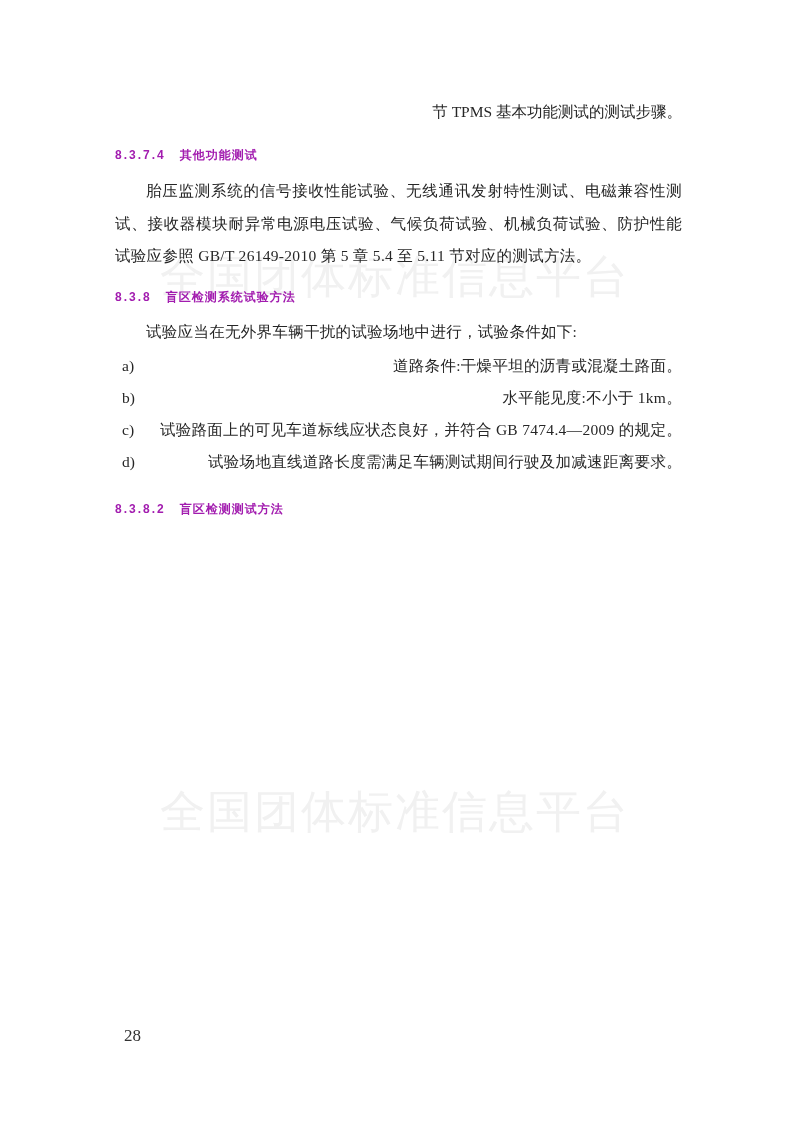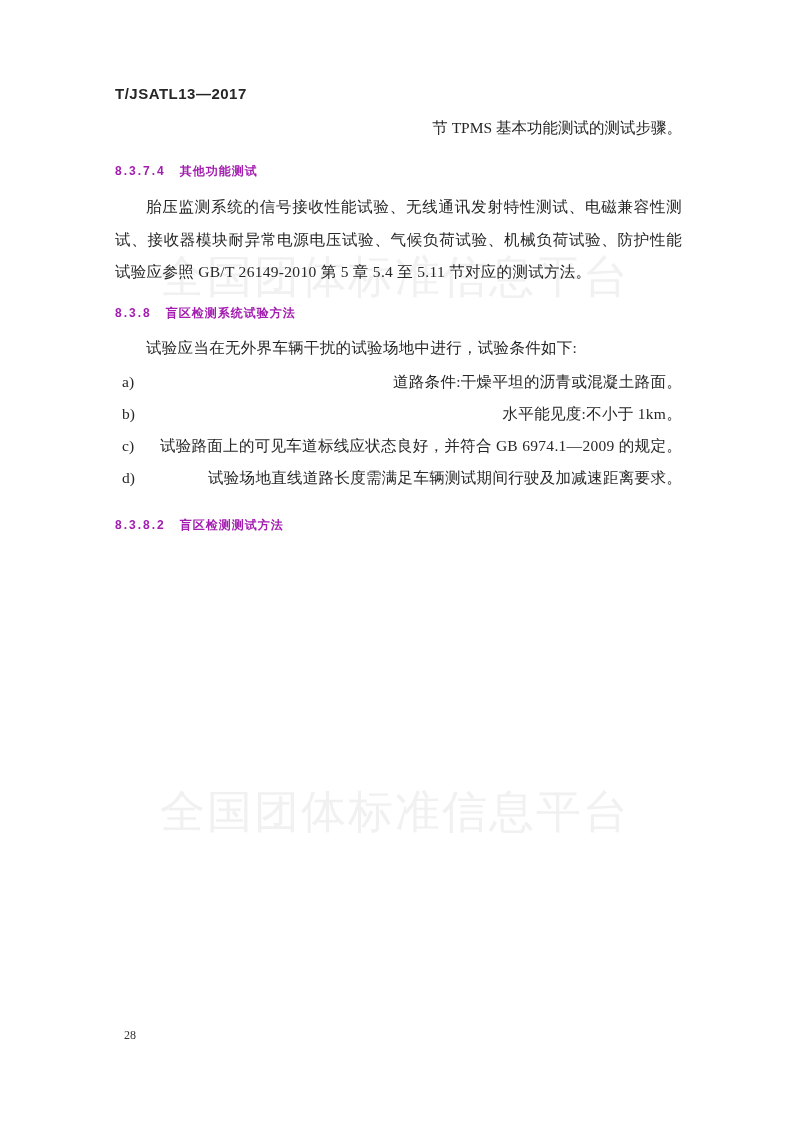--- a/index.html
+++ b/index.html
@@ -77,37 +77,36 @@
   .list-item .letter {
     width: 30px;
     flex: 0 0 30px;
     padding-left: 7px;
   }
   .list-item .text { flex: 1; letter-spacing: 0.3px; text-align: right; }
   .page-number {
     position: absolute;
     left: 124px;
     top: 1028px;
-    font-size: 12px;
+    font-size: 17px;
     line-height: 15px;
     color: #333333;
     z-index: 1;
   }
 </style>
 </head>
 <body>
 
 <div class="page">
 
   <div class="watermark wm-top">全国团体标准信息平台</div>
   <div class="watermark wm-mid">全国团体标准信息平台</div>
 
   <div class="content">
 
-    <div class="doc-code">T/JSATL13—2017</div>
 
     <div class="intro">节 TPMS 基本功能测试的测试步骤。</div>
 
     <div class="heading h-8374">
       <span class="num">8.3.7.4</span><span class="title">其他功能测试</span>
     </div>
 
     <div class="para">胎压监测系统的信号接收性能试验、无线通讯发射特性测试、电磁兼容性测试、接收器模块耐异常电源电压试验、气候负荷试验、机械负荷试验、防护性能试验应参照 GB/T 26149-2010 第 5 章 5.4 至 5.11 节对应的测试方法。</div>
 
     <div class="heading h-838">
@@ -121,21 +120,21 @@
       <div class="list-item">
         <span class="letter">a)</span>
         <span class="text">道路条件:干燥平坦的沥青或混凝土路面。</span>
       </div>
       <div class="list-item">
         <span class="letter">b)</span>
         <span class="text">水平能见度:不小于 1km。</span>
       </div>
       <div class="list-item">
         <span class="letter">c)</span>
-        <span class="text">试验路面上的可见车道标线应状态良好，并符合 GB 6974.1—2009 的规定。</span>
+        <span class="text">试验路面上的可见车道标线应状态良好，并符合 GB 7474.4—2009 的规定。</span>
       </div>
       <div class="list-item">
         <span class="letter">d)</span>
         <span class="text">试验场地直线道路长度需满足车辆测试期间行驶及加减速距离要求。</span>
       </div>
     </div>
 
     <div class="heading h-8382">
       <span class="num">8.3.8.2</span><span class="title">盲区检测测试方法</span>
     </div>

